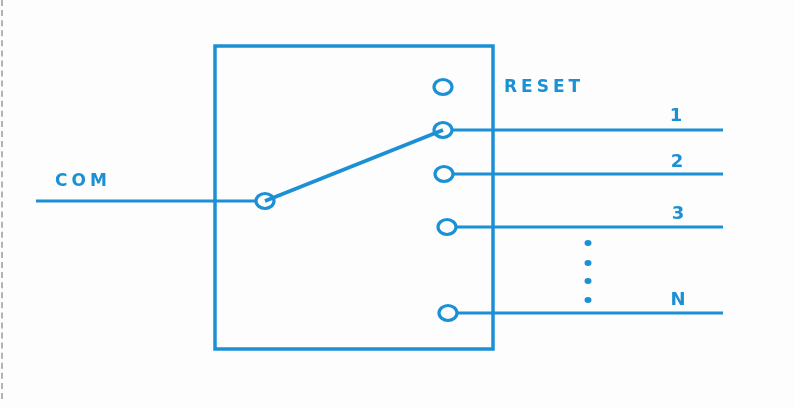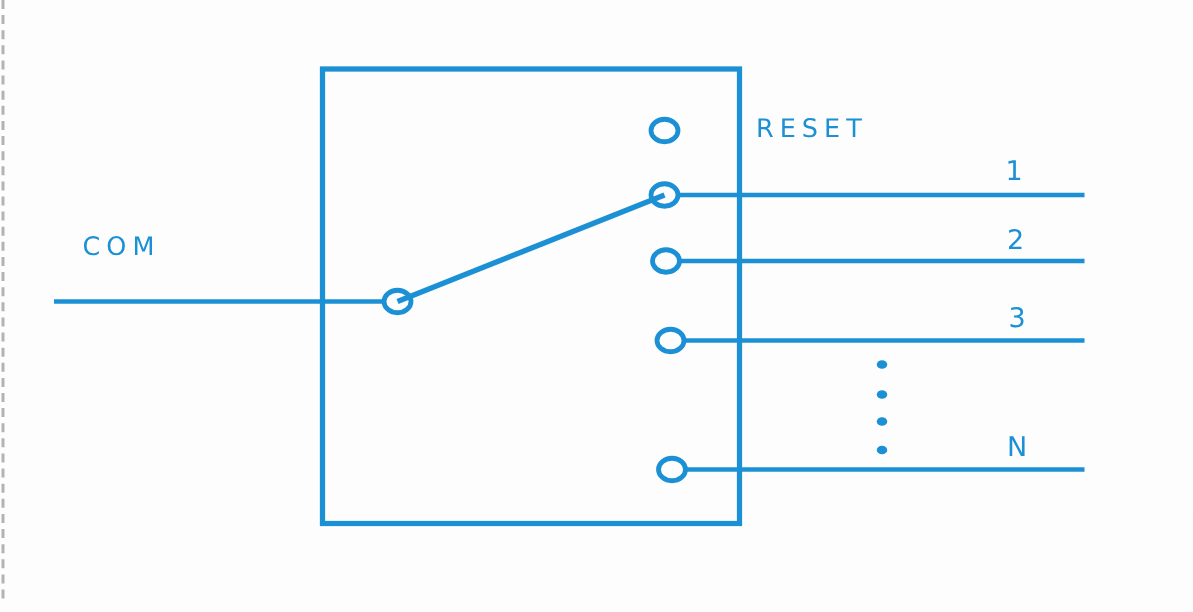--- a/index.html
+++ b/index.html
@@ -32,21 +32,21 @@
     stroke: #1b90d5;
   }
   .art .wire { stroke-width: 3; fill: none; }
   .art .box  { stroke-width: 3.5; fill: none; }
   .art .contact { stroke-width: 3.2; fill: #fdfdfd; }
   .art .arm { stroke-width: 3.6; }
   .art .dot { fill: #1b90d5; stroke: none; }
   .label {
     position: absolute;
     color: #1b90d5;
-    font-weight: normal;
+    font-weight: bold;
     line-height: 1;
     white-space: nowrap;
   }
   .word-label {
     font-size: 17px;
     letter-spacing: 4px;
   }
   .num-label {
     font-size: 18px;
     letter-spacing: 0;
@@ -78,21 +78,21 @@
     <ellipse class="contact" cx="448" cy="313" rx="9" ry="7.5" stroke="#1B90D5"></ellipse>
 
     <line class="arm" x1="265" y1="201" x2="443" y2="130" stroke="#1B90D5"></line>
 
     <ellipse class="dot" cx="588" cy="243" rx="3.5" ry="2.9" fill="#1B90D5"></ellipse>
     <ellipse class="dot" cx="588" cy="263" rx="3.5" ry="2.9" fill="#1B90D5"></ellipse>
     <ellipse class="dot" cx="588" cy="281" rx="3.5" ry="2.9" fill="#1B90D5"></ellipse>
     <ellipse class="dot" cx="588" cy="300" rx="3.5" ry="2.9" fill="#1B90D5"></ellipse>
   </svg>
 
-  <div class="label word-label" style="left:55px; top:157px;">COM</div>
+  <div class="label word-label" style="left:55px; top:172px;">COM</div>
 
   <div class="label word-label" style="left:504px; top:78px;">RESET</div>
 
   <div class="label num-label" style="left:676px; top:106px;">1</div>
 
   <div class="label num-label" style="left:677px; top:152px;">2</div>
 
   <div class="label num-label" style="left:678px; top:204px;">3</div>
 
   <div class="label num-label" style="left:678px; top:290px;">N</div>

